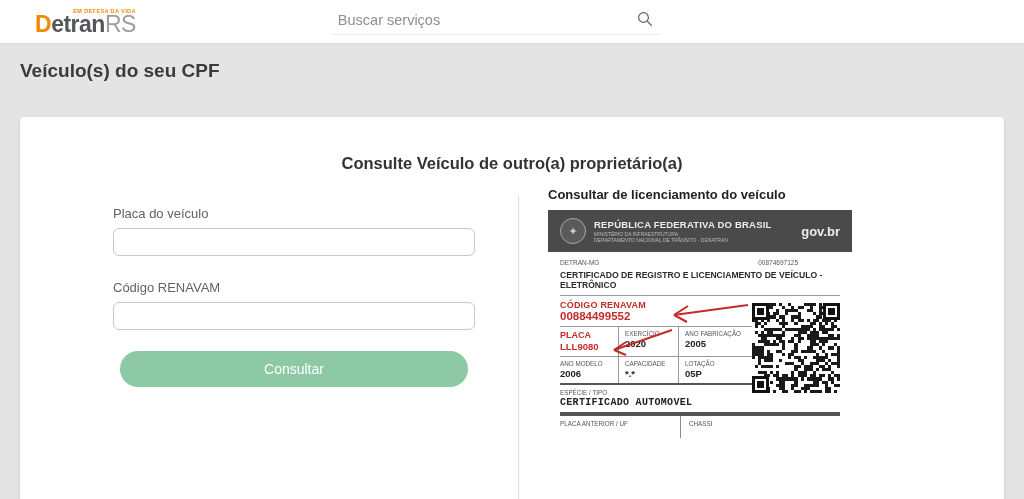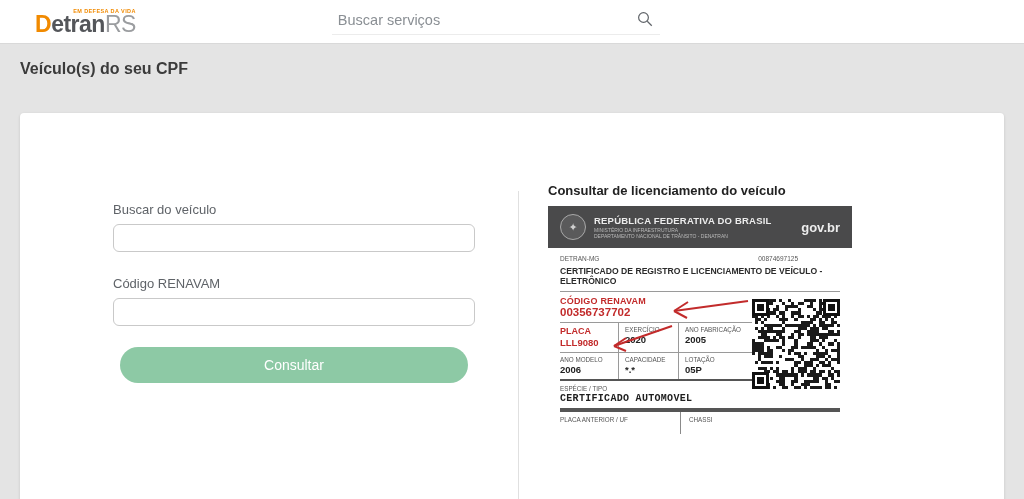--- a/index.html
+++ b/index.html
@@ -15,21 +15,21 @@
   .logo-rs { color:#9b9da0; font-weight:normal; }
   .logo-tagline { position:absolute; top:1px; right:0; font-size:5.5px; font-weight:bold; color:#f18a00; letter-spacing:0.4px; }
   .search-wrap { margin-left:196px; width:328px; display:flex; align-items:center; border-bottom:1px solid #ececec; padding-bottom:2px; }
   .search-wrap input { border:none; outline:none; flex:1; font-size:14.5px; color:#444; font-family:"Liberation Sans", sans-serif; padding:4px 6px; }
   .search-wrap input::placeholder { color:#8a8f94; }
   .search-icon { width:20px; height:20px; margin-right:4px; cursor:pointer; }
   .search-icon svg { width:18px; height:18px; stroke:#5f6368; }
 
   
   main { padding:0 20px; }
-  .section-title { font-size:16px; font-weight:bold; color:#3b3b3b; padding:16px 0 9px 0; }
+  .section-title { font-size:19px; font-weight:bold; color:#3b3b3b; padding:16px 0 9px 0; }
   .card { background:#fff; border-radius:4px; box-shadow:0 1px 3px rgba(0,0,0,0.14); }
   .empty-card { height:53px; padding:18px 20px; font-size:13.5px; color:#3b3b3b; }
   .consult-card { margin-top:26px; height:400px; padding-top:37px; position:relative; }
   .consult-title { text-align:center; font-size:16.5px; font-weight:bold; color:#333; }
 
   
   .form-col { position:absolute; left:93px; top:89px; width:362px; }
   .field-label { display:block; font-size:13px; color:#5f6368; margin-bottom:7px; }
   .text-input { width:100%; height:28px; border:1px solid #c9c9c9; border-radius:6px; outline:none; font-size:13px; padding:0 8px; font-family:"Liberation Sans", sans-serif; }
   .field-renavam { margin-top:24px; }
@@ -103,23 +103,24 @@
         </svg>
     </span>
   </div>
 </header>
 
 <main>
   <div class="section-title">Veículo(s) do seu CPF</div>
 
 
   <section class="card consult-card">
+    <div class="consult-title">Consulte Veículo de outro(a) proprietário(a)</div>
 
     <div class="form-col">
-      <label class="field-label">Buscar do veículo</label>
+      <label class="field-label">Placa do veículo</label>
       <input class="text-input" type="text" value="" style="">
       <label class="field-label field-renavam">Código RENAVAM</label>
       <input class="text-input" type="text" value="" style="">
       <button class="consultar-btn">Consultar</button>
     </div>
 
     <div class="v-divider"></div>
 
     <div class="doc-col">
       <div class="doc-caption">Consultar de licenciamento do veículo</div>
@@ -140,21 +141,21 @@
             <span>DETRAN-MG</span>
             <span class="doc-number">00874697125</span>
           </div>
           <div class="cert-title">CERTIFICADO DE REGISTRO E LICENCIAMENTO DE VEÍCULO - ELETRÔNICO</div>
           <hr class="hr-full">
 
           <div class="flex-zone">
             <div class="left-col">
               <div class="renavam-block">
                 <div class="renavam-label">CÓDIGO RENAVAM</div>
-                <div class="renavam-value">00356737702</div>
+                <div class="renavam-value">00884499552</div>
                 <svg class="renavam-arrow" viewBox="0 0 86 26">
                   <path d="M84 6 L10 16" stroke="#c22b2b" stroke-width="2" fill="none"></path>
                   <path d="M10 16 L24 7 M10 16 L23 23" stroke="#c22b2b" stroke-width="2" fill="none"></path>
                 </svg>
               </div>
 
               <div class="grid-row r1">
                 <div class="cell c1 red">
                   <span class="cell-label">PLACA</span>
                   <span class="cell-value">LLL9080</span>

